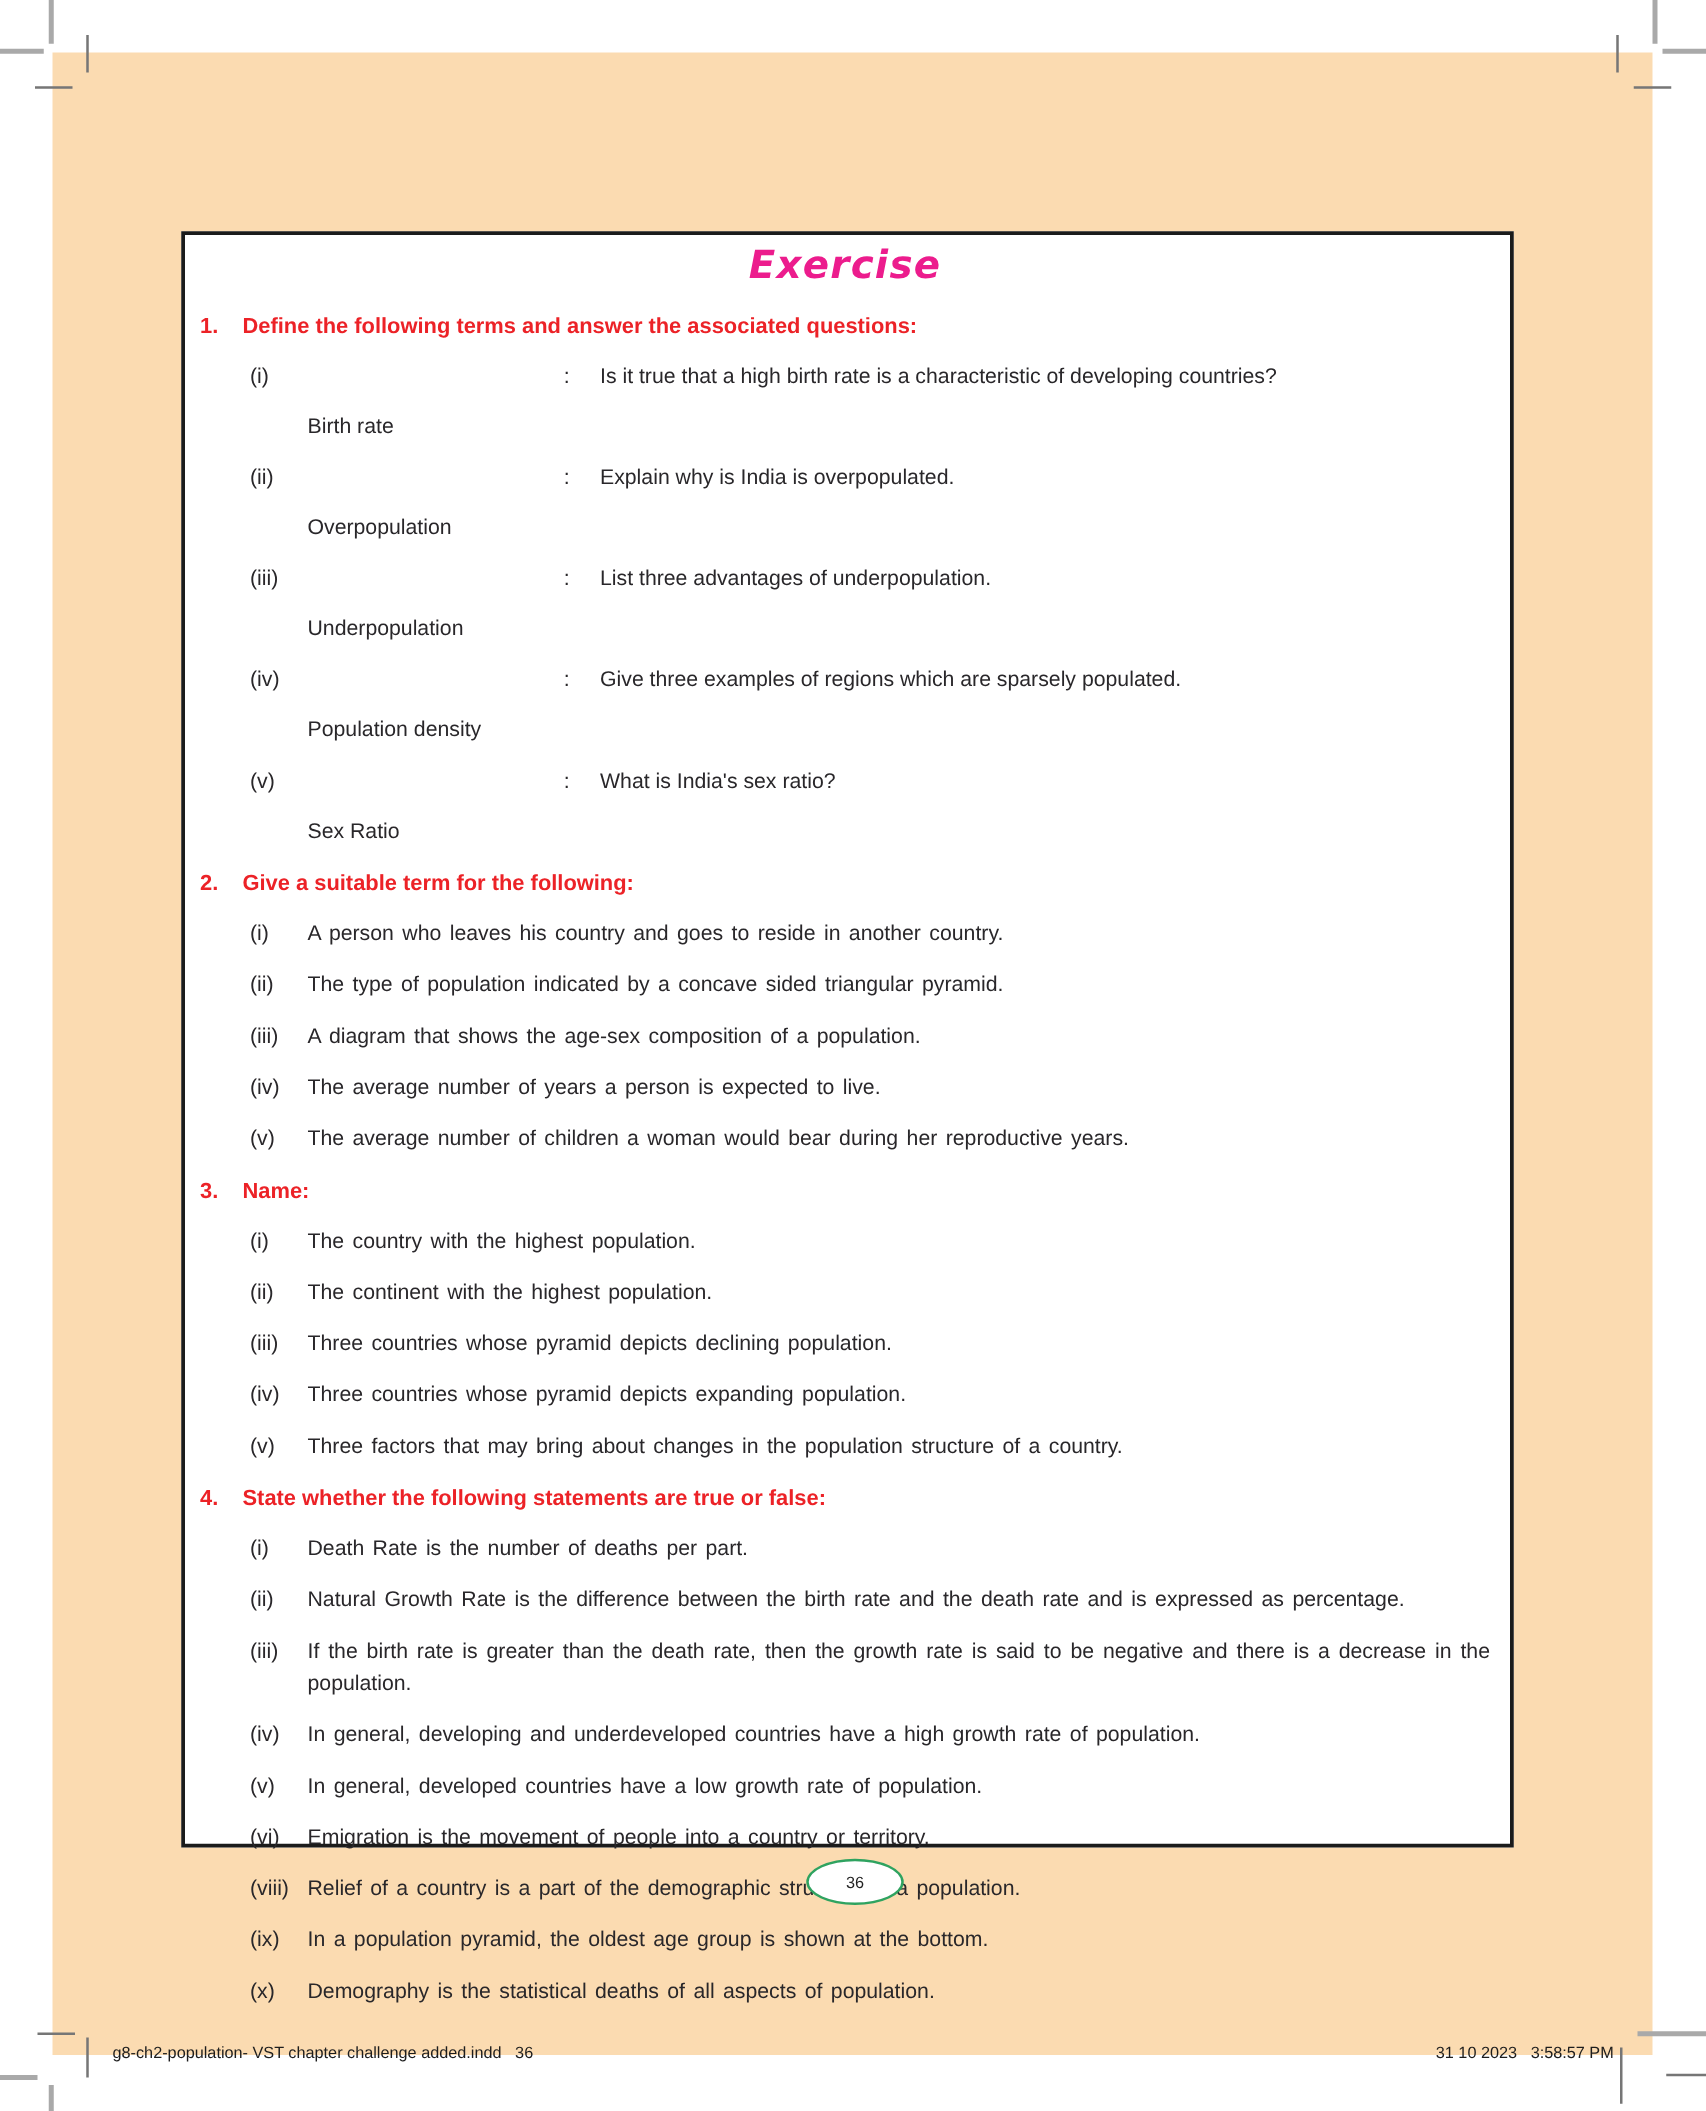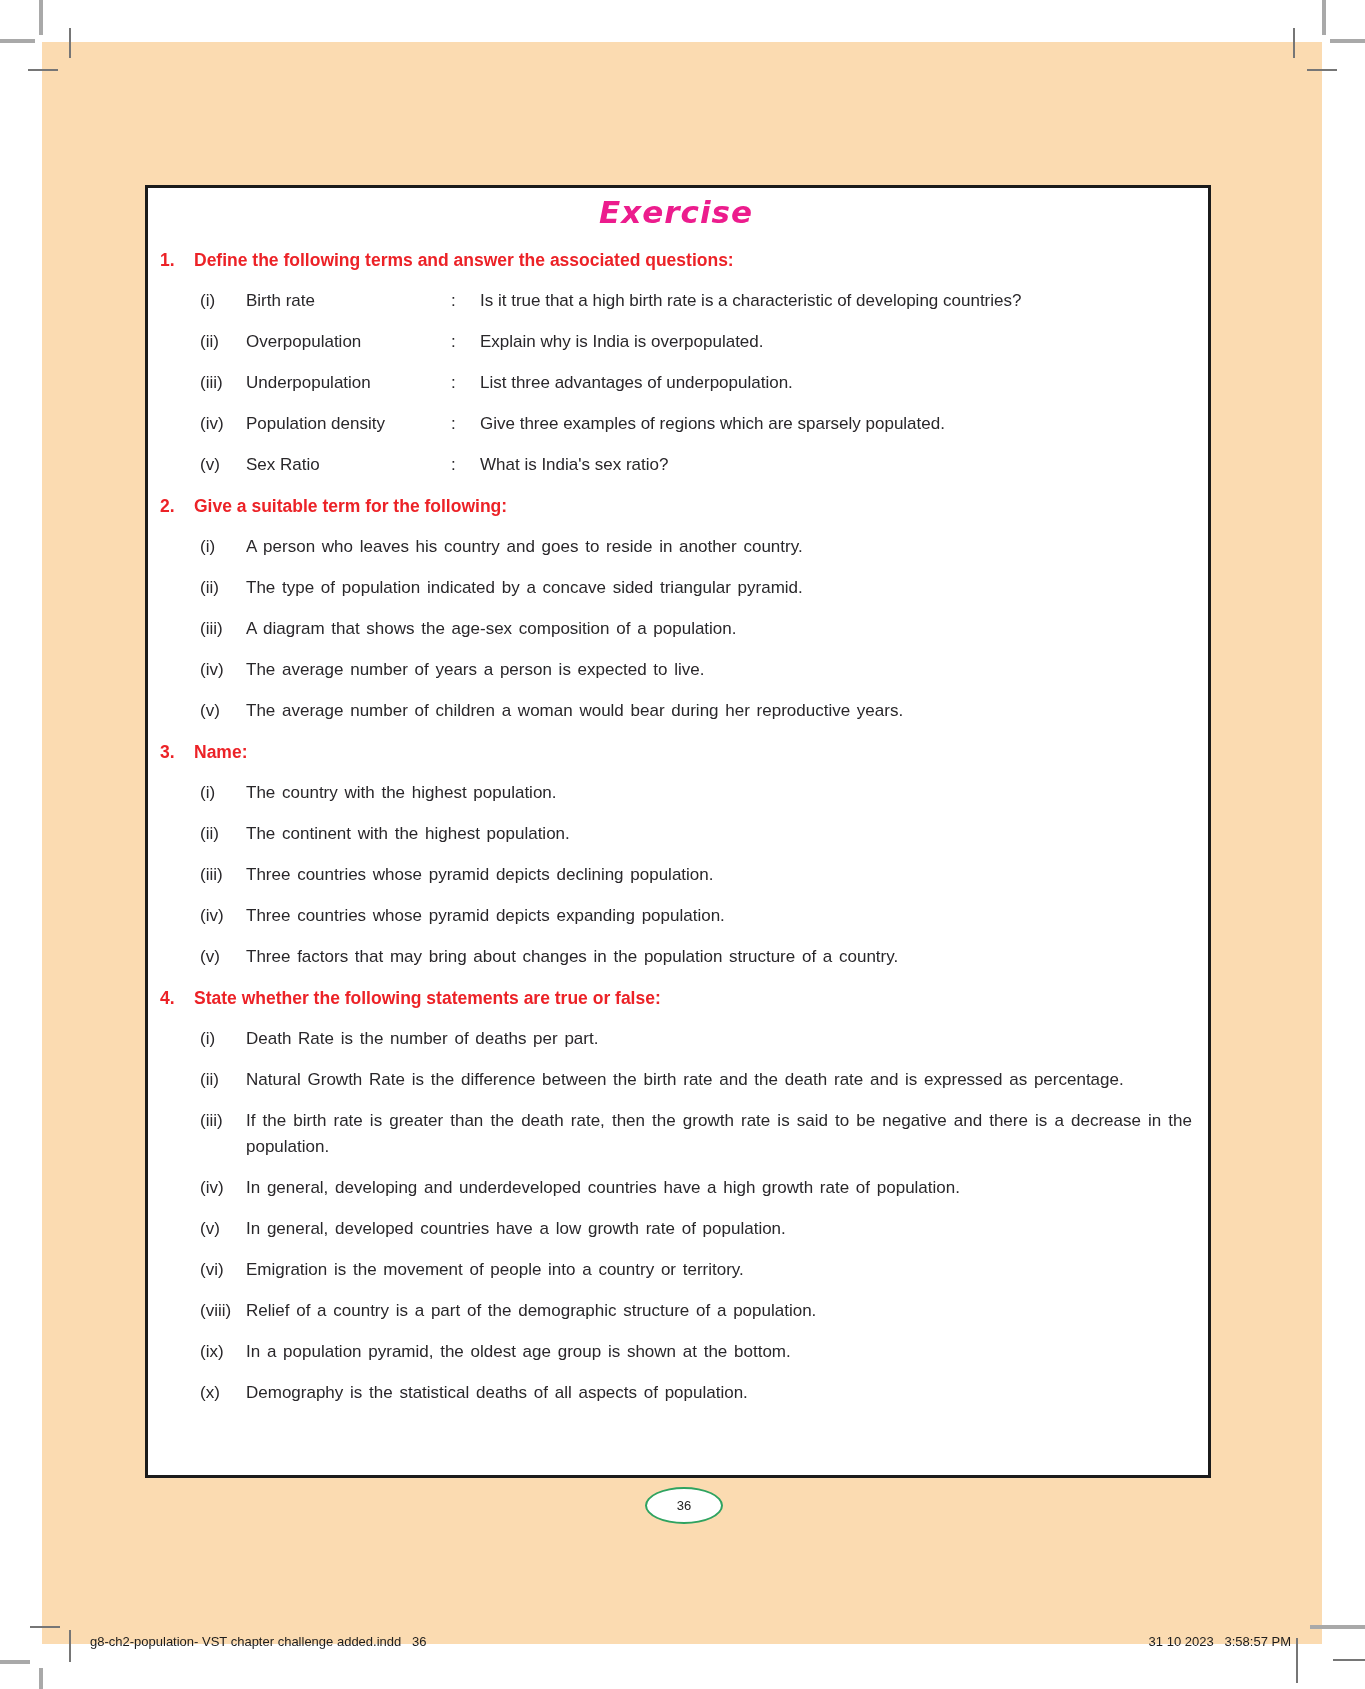--- a/index.html
+++ b/index.html
@@ -29,21 +29,21 @@
   .section-heading{
     display:flex;color:var(--red);font-weight:bold;
     font-size:17.5px;line-height:26px;margin-top:15px;
   }
   .section-heading .num{width:34px;flex-shrink:0;}
   .row{
     display:flex;margin:15px 0 0 40px;
     font-size:17px;line-height:26px;color:var(--ink);
   }
   .marker{min-width:46px;flex-shrink:0;}
-  .term{width:205px;flex-shrink:0;}
+  .term{width:205px;flex-shrink:0;margin-top:40px;}
   .colon{width:29px;flex-shrink:0;}
   .text{flex:1;text-align:justify;word-spacing:2px;}
   .def .text{word-spacing:normal;text-align:left;}
   
   .page-badge{
     position:absolute;left:645px;top:1487px;width:78px;height:37px;
     background:#ffffff;border:2px solid var(--green);border-radius:50%;
     display:flex;align-items:center;justify-content:center;
     font-size:13px;color:#222222;
   }

